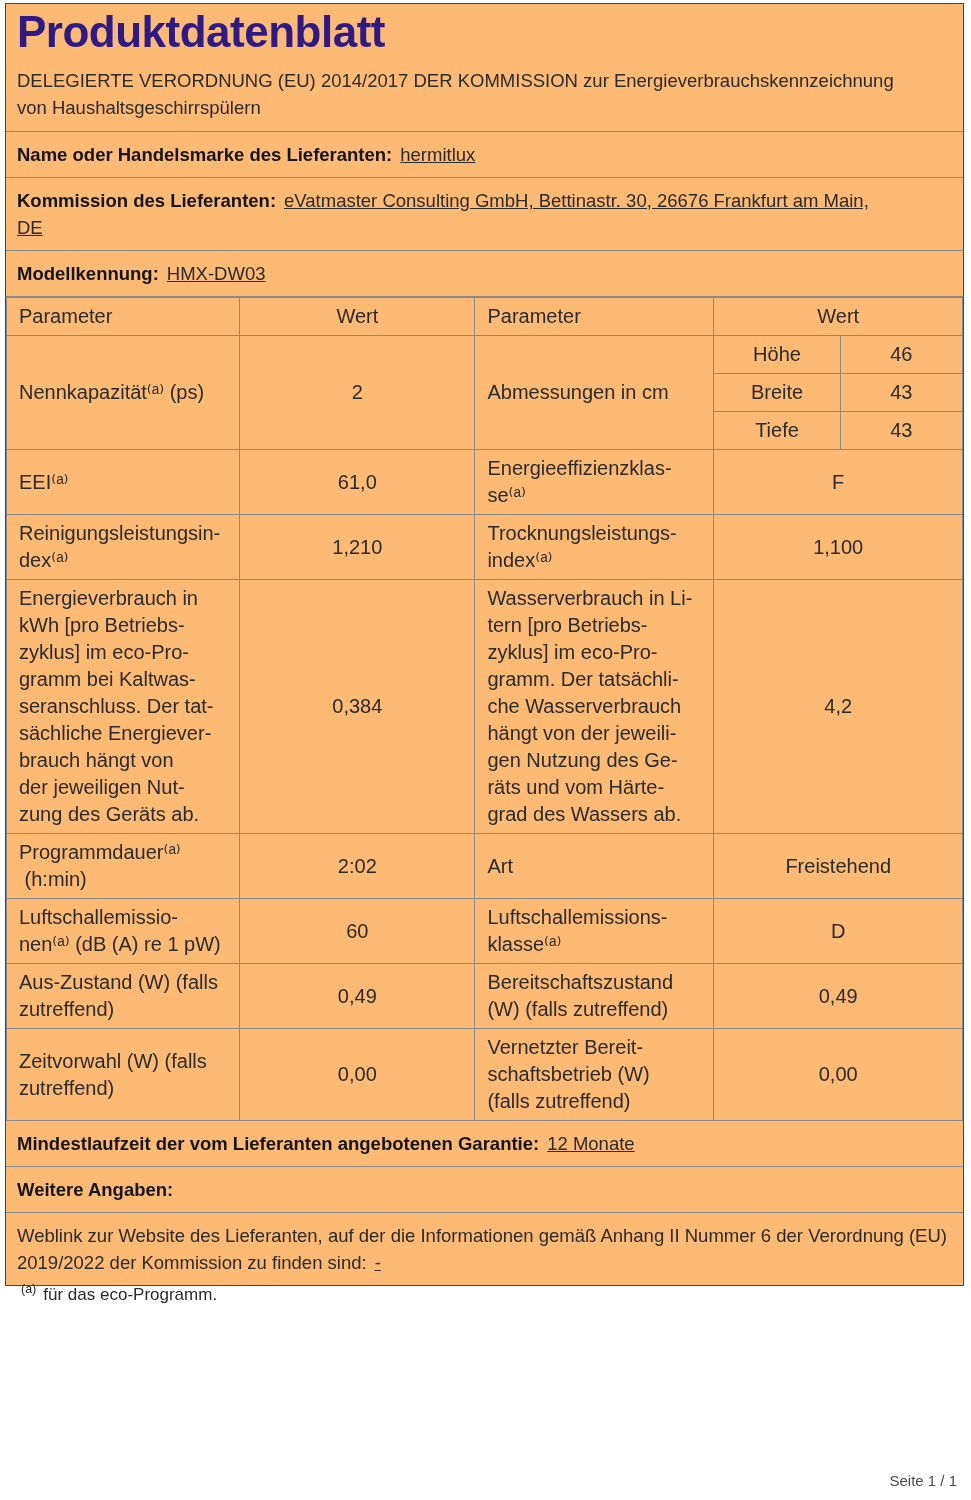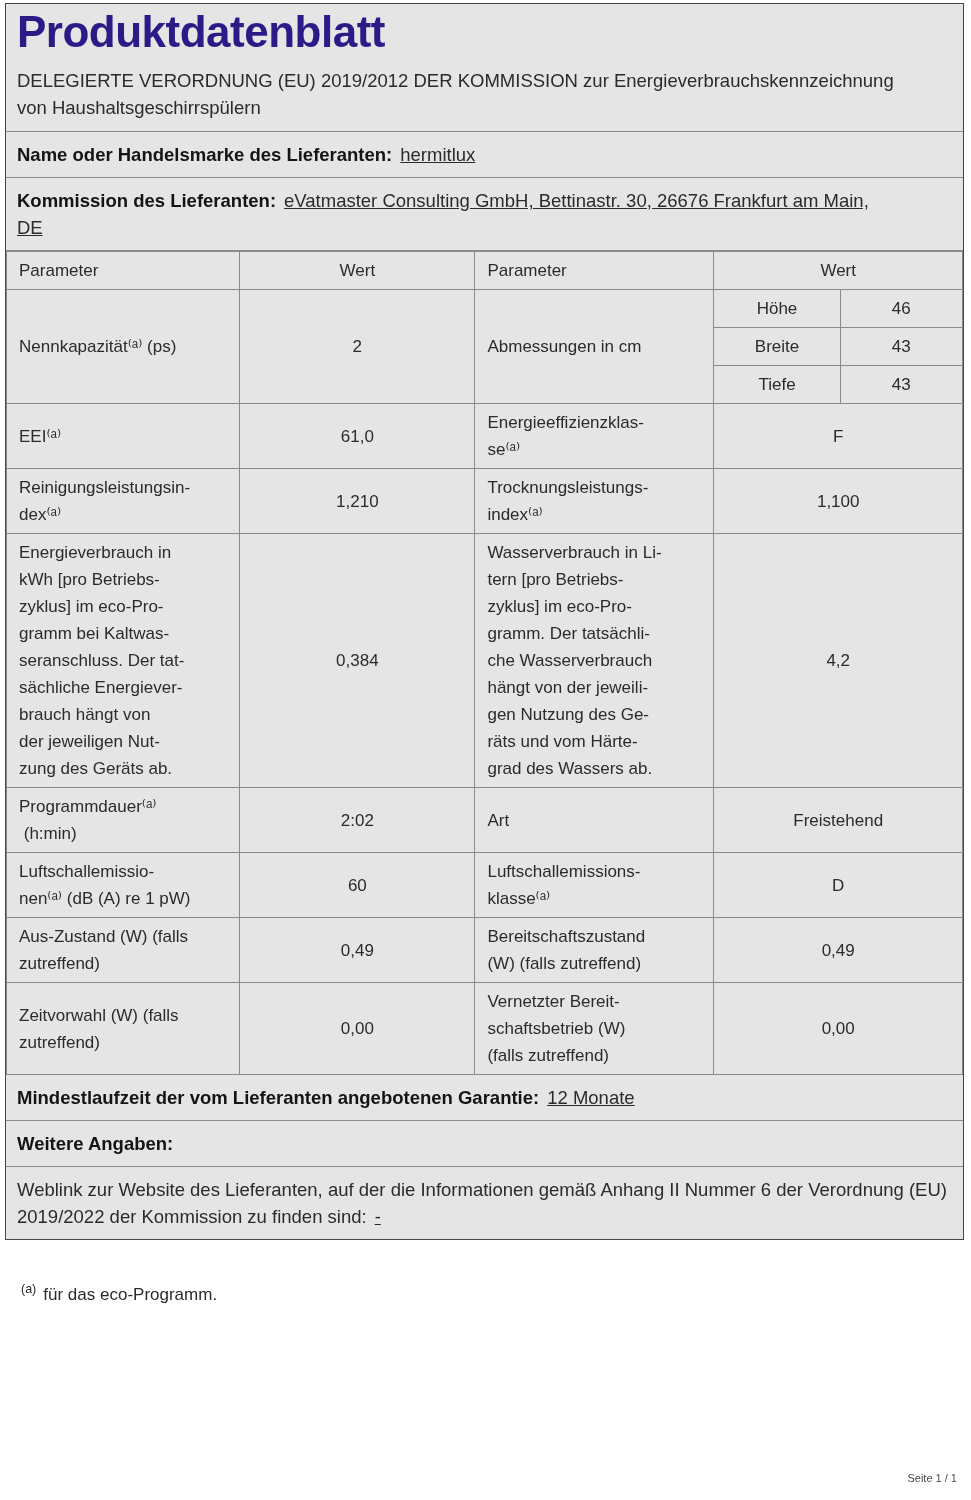--- a/index.html
+++ b/index.html
@@ -15,21 +15,21 @@
     font-family: "Liberation Sans", "DejaVu Sans", sans-serif;
     color: #2b2b2b;
     -webkit-font-smoothing: antialiased;
   }
   .frame {
     position: absolute;
     left: 5px;
     top: 3px;
     width: 957px;
     border: 1px solid #454545;
-    background: #e5e5e5;
+    background: #fdba74;
   }
   .sec {
     border-bottom: 1px solid #8a8a8a;
     padding: 9px 11px;
     font-size: 18.5px;
     line-height: 27px;
   }
   .sec.last { border-bottom: 1px solid #8a8a8a; }
   .title-sec { padding: 2px 11px 10px 11px; }
   h1.doc-title {
@@ -50,21 +50,21 @@
   .kv { margin: 0; }
   .kv .lbl { font-weight: 700; color: #141414; }
   .kv .val { margin-left: 8px; text-decoration: underline; }
   .kv.narrow { max-width: 860px; }
   .heading-only { font-weight: 700; color: #141414; }
 
   table.params {
     width: 100%;
     border-collapse: collapse;
     table-layout: fixed;
-    font-size: 17px;
+    font-size: 20px;
   }
   table.params td {
     border: 1px solid #8a8a8a;
     padding: 5px 12px;
     line-height: 27px;
     vertical-align: middle;
     overflow: hidden;
   }
   td.p { text-align: left; }
   td.v { text-align: center; }
@@ -80,46 +80,51 @@
   }
   .footnote .fn-marker {
     vertical-align: super;
     font-size: 12.5px;
     margin-right: 7px;
   }
   .page-num {
     position: absolute;
     right: 14px;
     top: 1472px;
-    font-size: 11px;
+    font-size: 15px;
     color: #4a4a4a;
   }
 </style>
 </head>
 <body>
 
 <div class="frame">
 
   <section class="sec title-sec">
     <h1 class="doc-title">Produktdatenblatt</h1>
-    <p class="subtitle">DELEGIERTE VERORDNUNG (EU) 2019/2012 DER KOMMISSION zur Energieverbrauchskennzeichnung von Haushaltsgeschirrspülern</p>
+    <p class="subtitle">DELEGIERTE VERORDNUNG (EU) 2014/2017 DER KOMMISSION zur Energieverbrauchskennzeichnung von Haushaltsgeschirrspülern</p>
   </section>
 
   <section class="sec">
     <p class="kv">
       <span class="lbl">Name oder Handelsmarke des Lieferanten:</span><span class="val">hermitlux</span>
     </p>
   </section>
 
   <section class="sec">
     <p class="kv narrow">
       <span class="lbl">Kommission des Lieferanten:</span><span class="val">eVatmaster Consulting GmbH, Bettinastr. 30, 26676 Frankfurt am Main, DE</span>
     </p>
   </section>
 
+  <section class="sec">
+    <p class="kv">
+      <span class="lbl">Modellkennung:</span><span class="val">HMX-DW03</span>
+    </p>
+  </section>
 
 
   <table class="params">
     <colgroup>
       <col style="width:24.4%">
       <col style="width:24.6%">
       <col style="width:25.0%">
       <col style="width:13.2%">
       <col style="width:12.8%">
     </colgroup>

